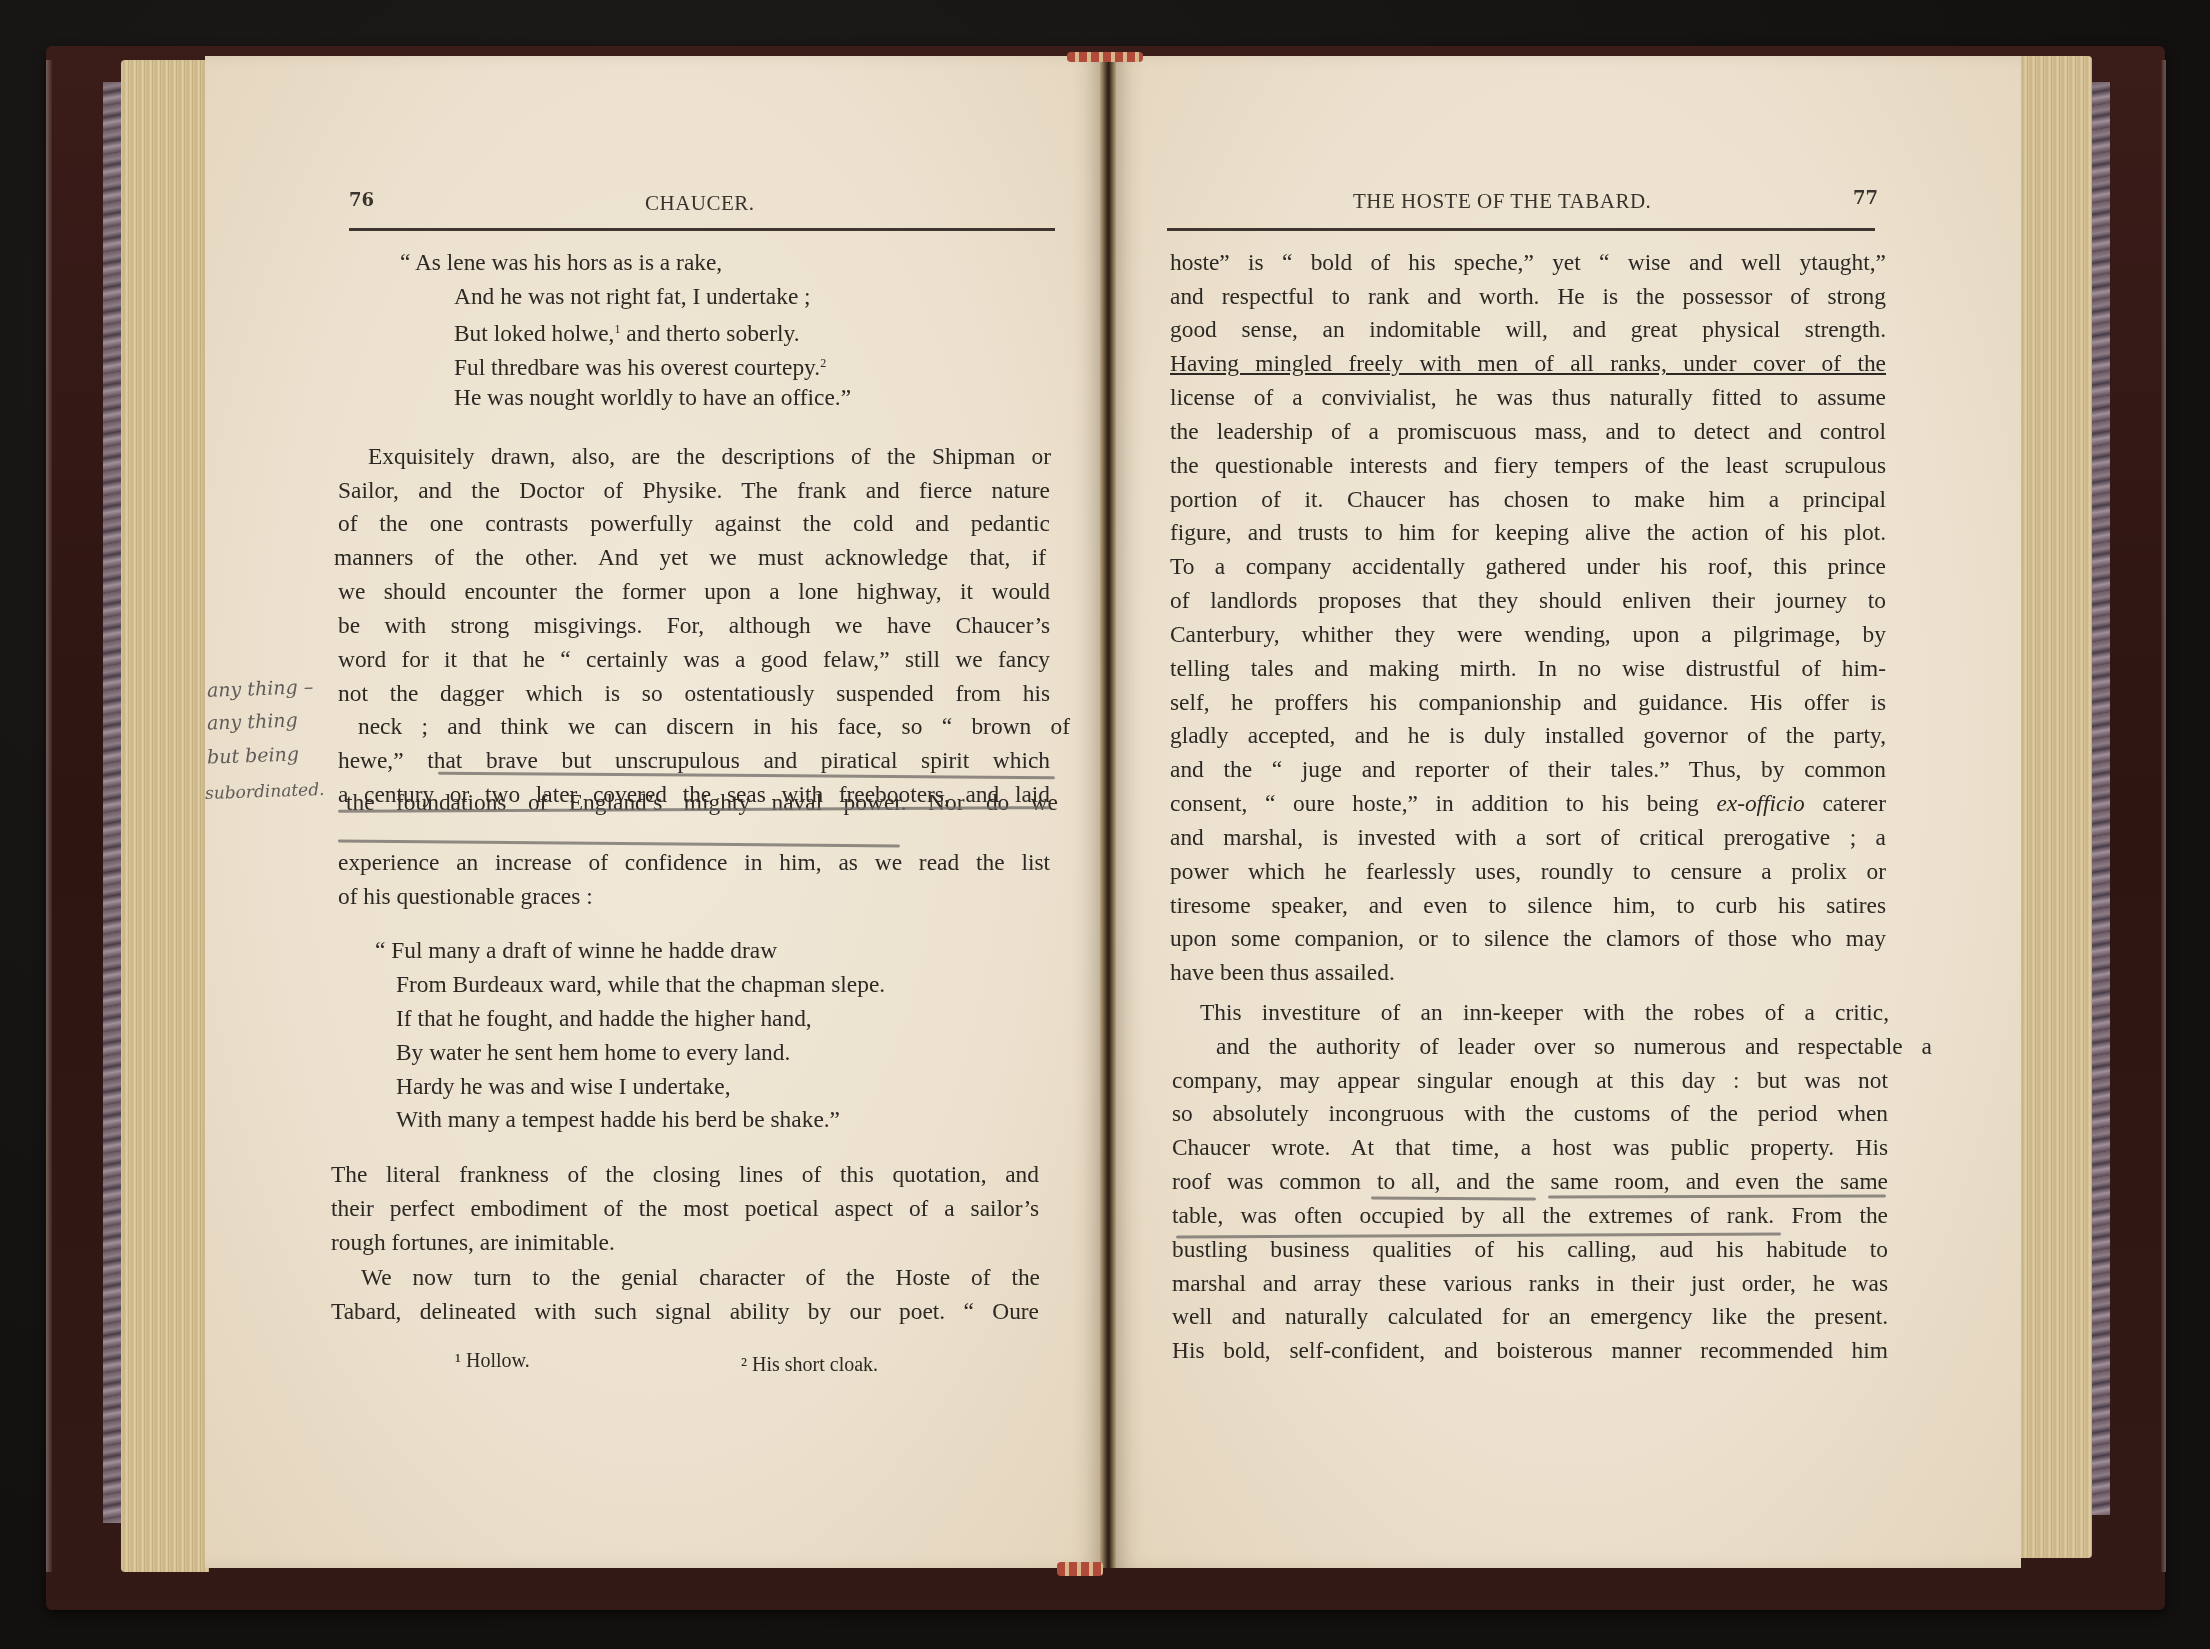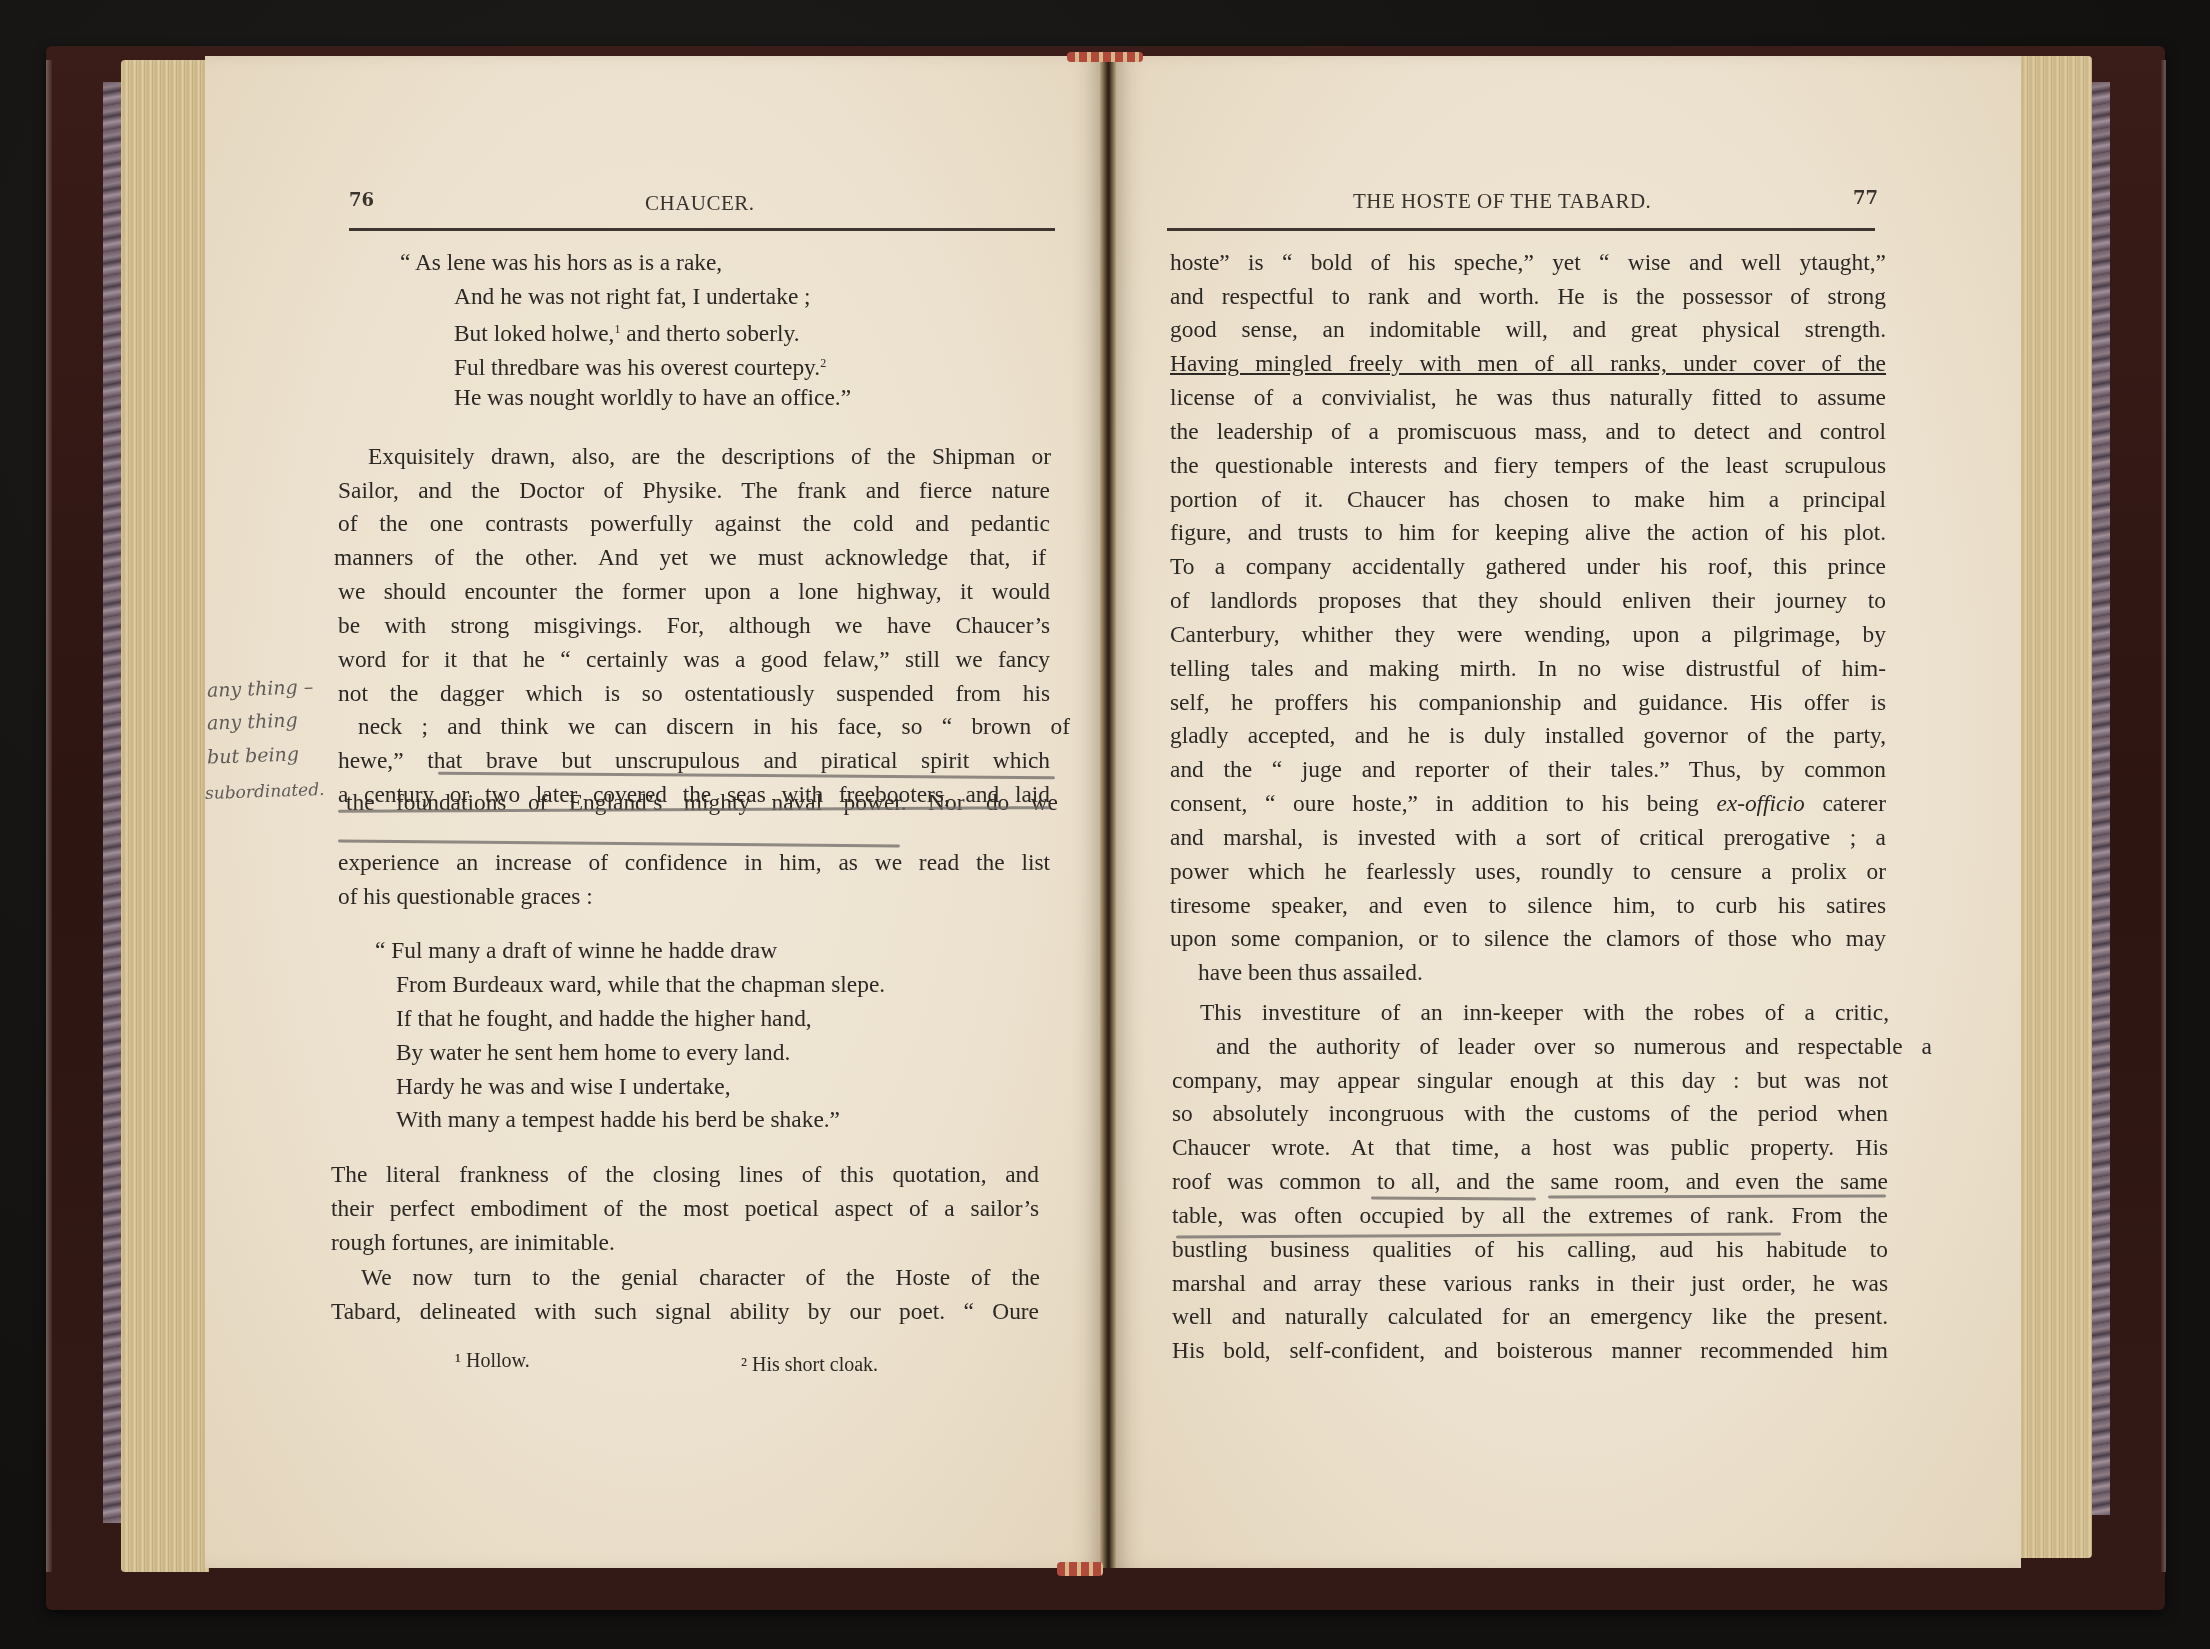--- a/index.html
+++ b/index.html
@@ -234,21 +234,21 @@
     <div class="line" style="left:1170px; top:617px; width:716px;">Canterbury, whither they were wending, upon a pilgrimage, by</div>
     <div class="line" style="left:1170px; top:651px; width:716px;">telling tales and making mirth.  In no wise distrustful of him-</div>
     <div class="line" style="left:1170px; top:685px; width:716px;">self, he proffers his companionship and guidance.  His offer is</div>
     <div class="line" style="left:1170px; top:718px; width:716px;">gladly accepted, and he is duly installed governor of the party,</div>
     <div class="line" style="left:1170px; top:752px; width:716px;">and the “ juge and reporter of their tales.”  Thus, by common</div>
     <div class="line" style="left:1170px; top:786px; width:716px;">consent, “ oure hoste,” in addition to his being <em>ex-officio</em> caterer</div>
     <div class="line" style="left:1170px; top:820px; width:716px;">and marshal, is invested with a sort of critical prerogative ; a</div>
     <div class="line" style="left:1170px; top:854px; width:716px;">power which he fearlessly uses, roundly to censure a prolix or</div>
     <div class="line" style="left:1170px; top:888px; width:716px;">tiresome speaker, and even to silence him, to curb his satires</div>
     <div class="line" style="left:1170px; top:921px; width:716px;">upon some companion, or to silence the clamors of those who may</div>
-    <div class="line last" style="left:1198px; top:955px; width:716px;">have been thus assailed.</div>
+    <div class="line last" style="left:1170px; top:955px; width:716px;">have been thus assailed.</div>
   </div>
 
   <div class="text">
     <div class="line" style="left:1200px; top:995px; width:689px;">This investiture of an inn-keeper with the robes of a critic,</div>
     <div class="line" style="left:1172px; top:1029px; width:716px;margin-left:44px;">and the authority of leader over so numerous and respectable a</div>
     <div class="line" style="left:1172px; top:1063px; width:716px;">company, may appear singular enough at this day : but was not</div>
     <div class="line" style="left:1172px; top:1096px; width:716px;">so absolutely incongruous with the customs of the period when</div>
     <div class="line" style="left:1172px; top:1130px; width:716px;">Chaucer wrote.  At that time, a host was public property.  His</div>
     <div class="line" style="left:1172px; top:1164px; width:716px;">roof was common to all, and the same room, and even the same</div>
     <div class="line" style="left:1172px; top:1198px; width:716px;">table, was often occupied by all the extremes of rank.  From the</div>

